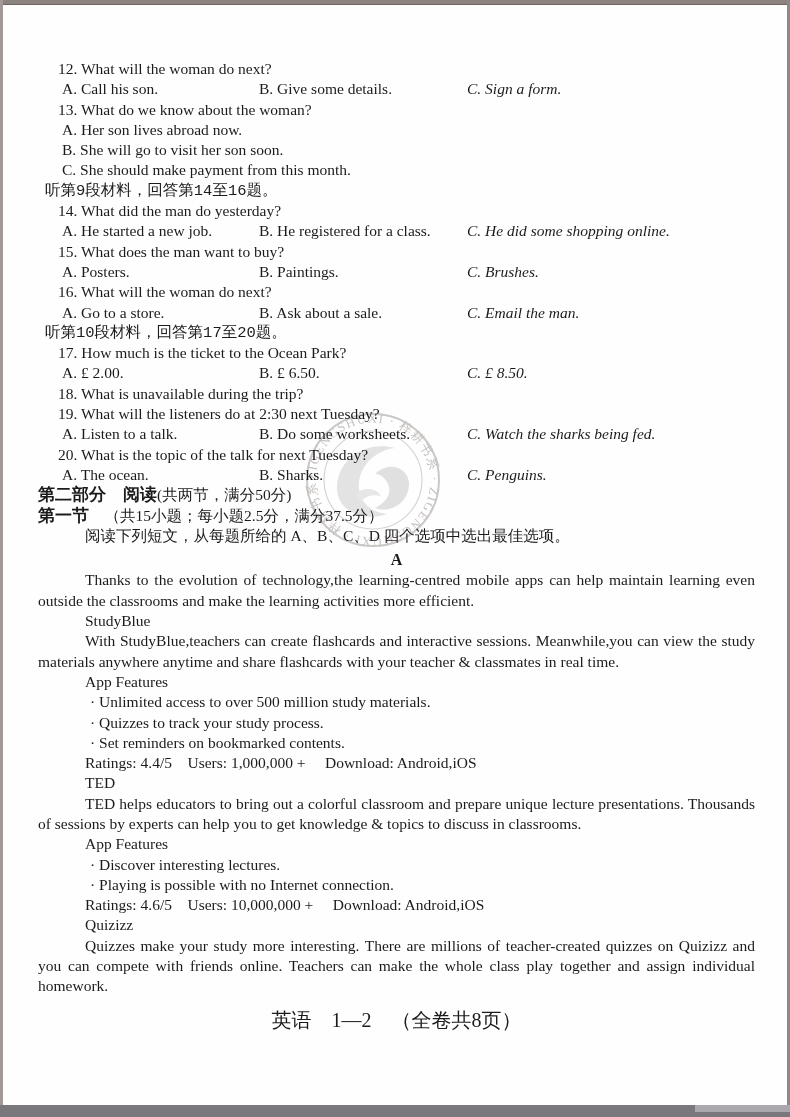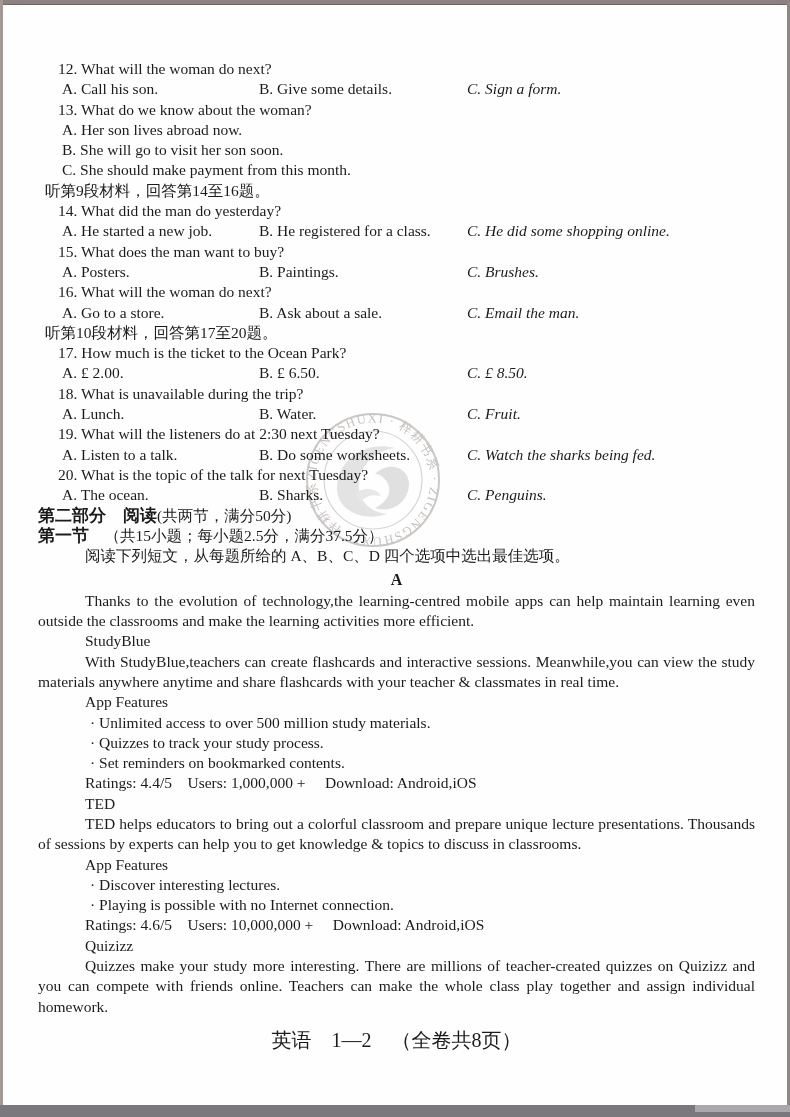--- a/index.html
+++ b/index.html
@@ -28,21 +28,21 @@
   }
 
   
   #doc-content {
     position:absolute; left:38px; top:0; width:717px;
     padding-top:59px; z-index:2;
   }
   .line { position:relative; min-height:20.3px; }
   .line-q   { padding-left:0;margin-left:20px; }
   .line-opt1{ padding-left:24px; }
-  .line-cn  { padding-left:7px; }
+  .line-cn  { padding-left:7px;font-family:Liberation Mono, monospace; }
   .line-h   { }
   .h-b { font-weight:bold; font-family:"Liberation Sans", sans-serif; font-size:17px; }
   .h-r { font-family:"Liberation Serif", serif; }
   .line-cni { padding-left:47px; }
   .line-center { text-align:center; font-weight:bold; margin-top:4px; font-size:16px; }
   .line-p   { text-align:justify; text-indent:47px; }
   .line-app { padding-left:47px; }
   .line-bullet { padding-left:52px; }
   .line-meta { padding-left:47px; white-space:pre; }
 
@@ -112,25 +112,20 @@
         <span class="opt opt-c">C. Email the man.</span>
       </div>
       <div class="line line-cn">听第10段材料，回答第17至20题。</div>
       <div class="line line-q">17. How much is the ticket to the Ocean Park?</div>
       <div class="options-row">
         <span class="opt opt-a">A. £ 2.00.</span>
         <span class="opt opt-b">B. £ 6.50.</span>
         <span class="opt opt-c">C. £ 8.50.</span>
       </div>
       <div class="line line-q">18. What is unavailable during the trip?</div>
-      <div class="options-row">
-        <span class="opt opt-a">A. Lunch.</span>
-        <span class="opt opt-b">B. Water.</span>
-        <span class="opt opt-c">C. Fruit.</span>
-      </div>
       <div class="line line-q">19. What will the listeners do at 2:30 next Tuesday?</div>
       <div class="options-row">
         <span class="opt opt-a">A. Listen to a talk.</span>
         <span class="opt opt-b">B. Do some worksheets.</span>
         <span class="opt opt-c">C. Watch the sharks being fed.</span>
       </div>
       <div class="line line-q">20. What is the topic of the talk for next Tuesday?</div>
       <div class="options-row">
         <span class="opt opt-a">A. The ocean.</span>
         <span class="opt opt-b">B. Sharks.</span>

